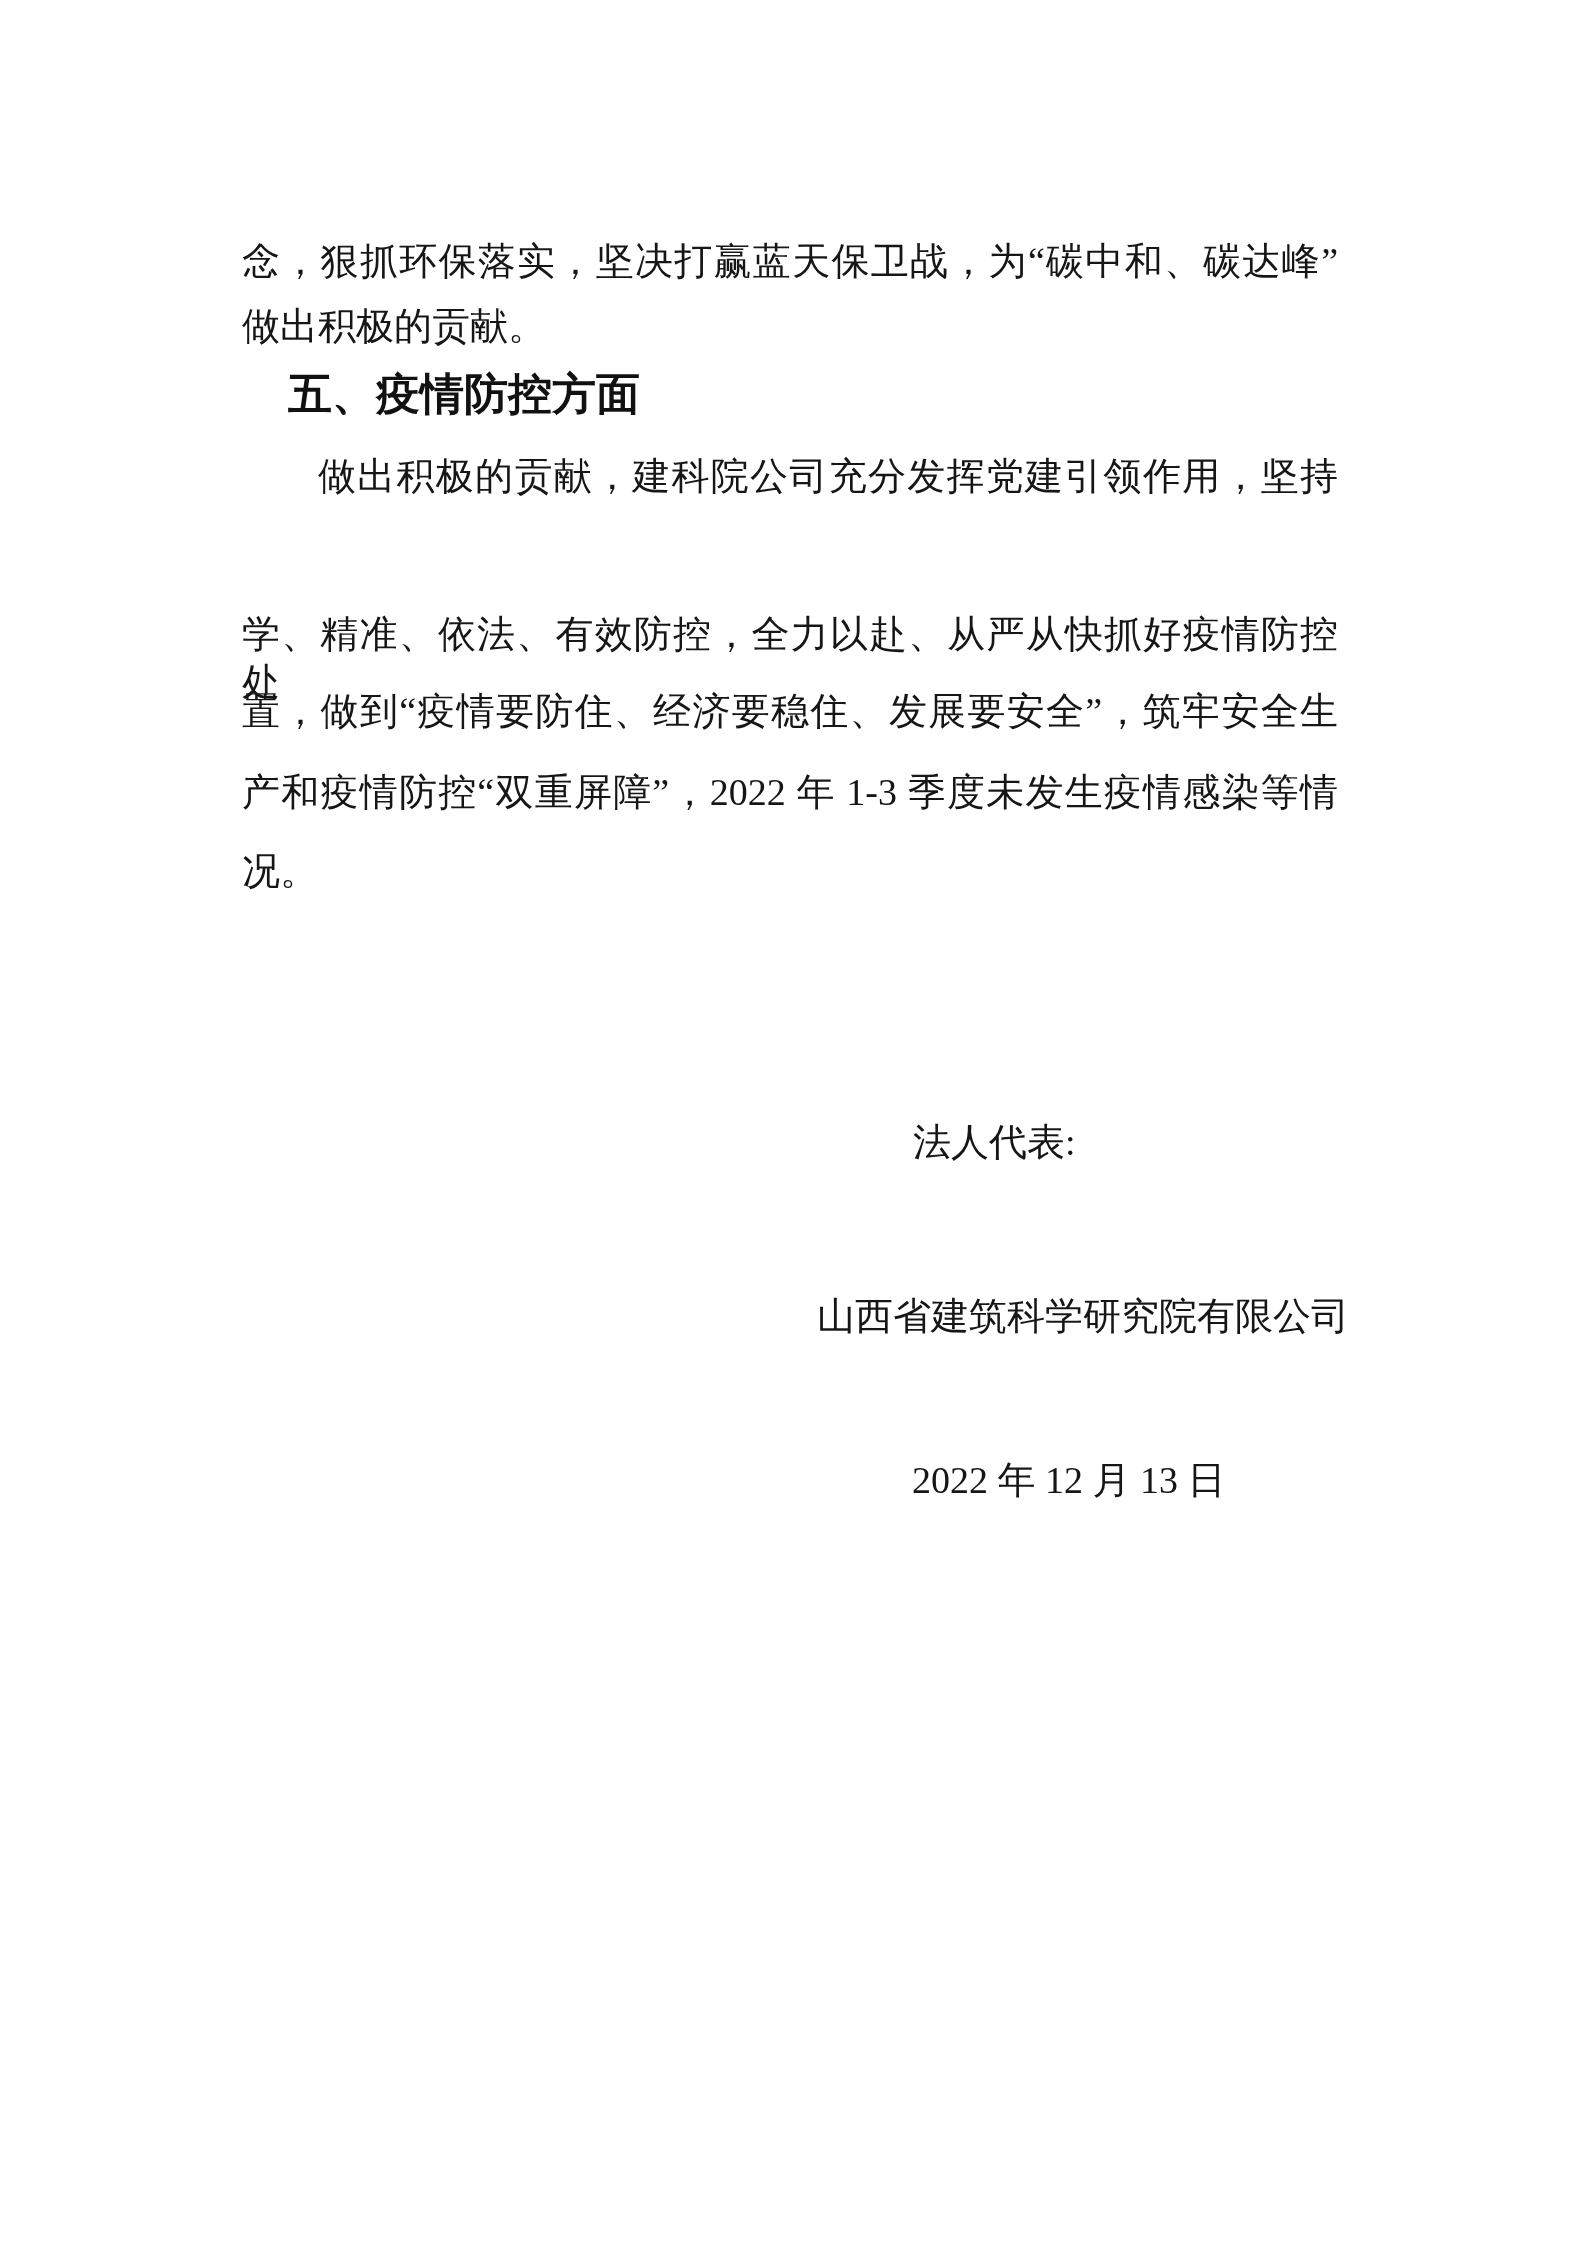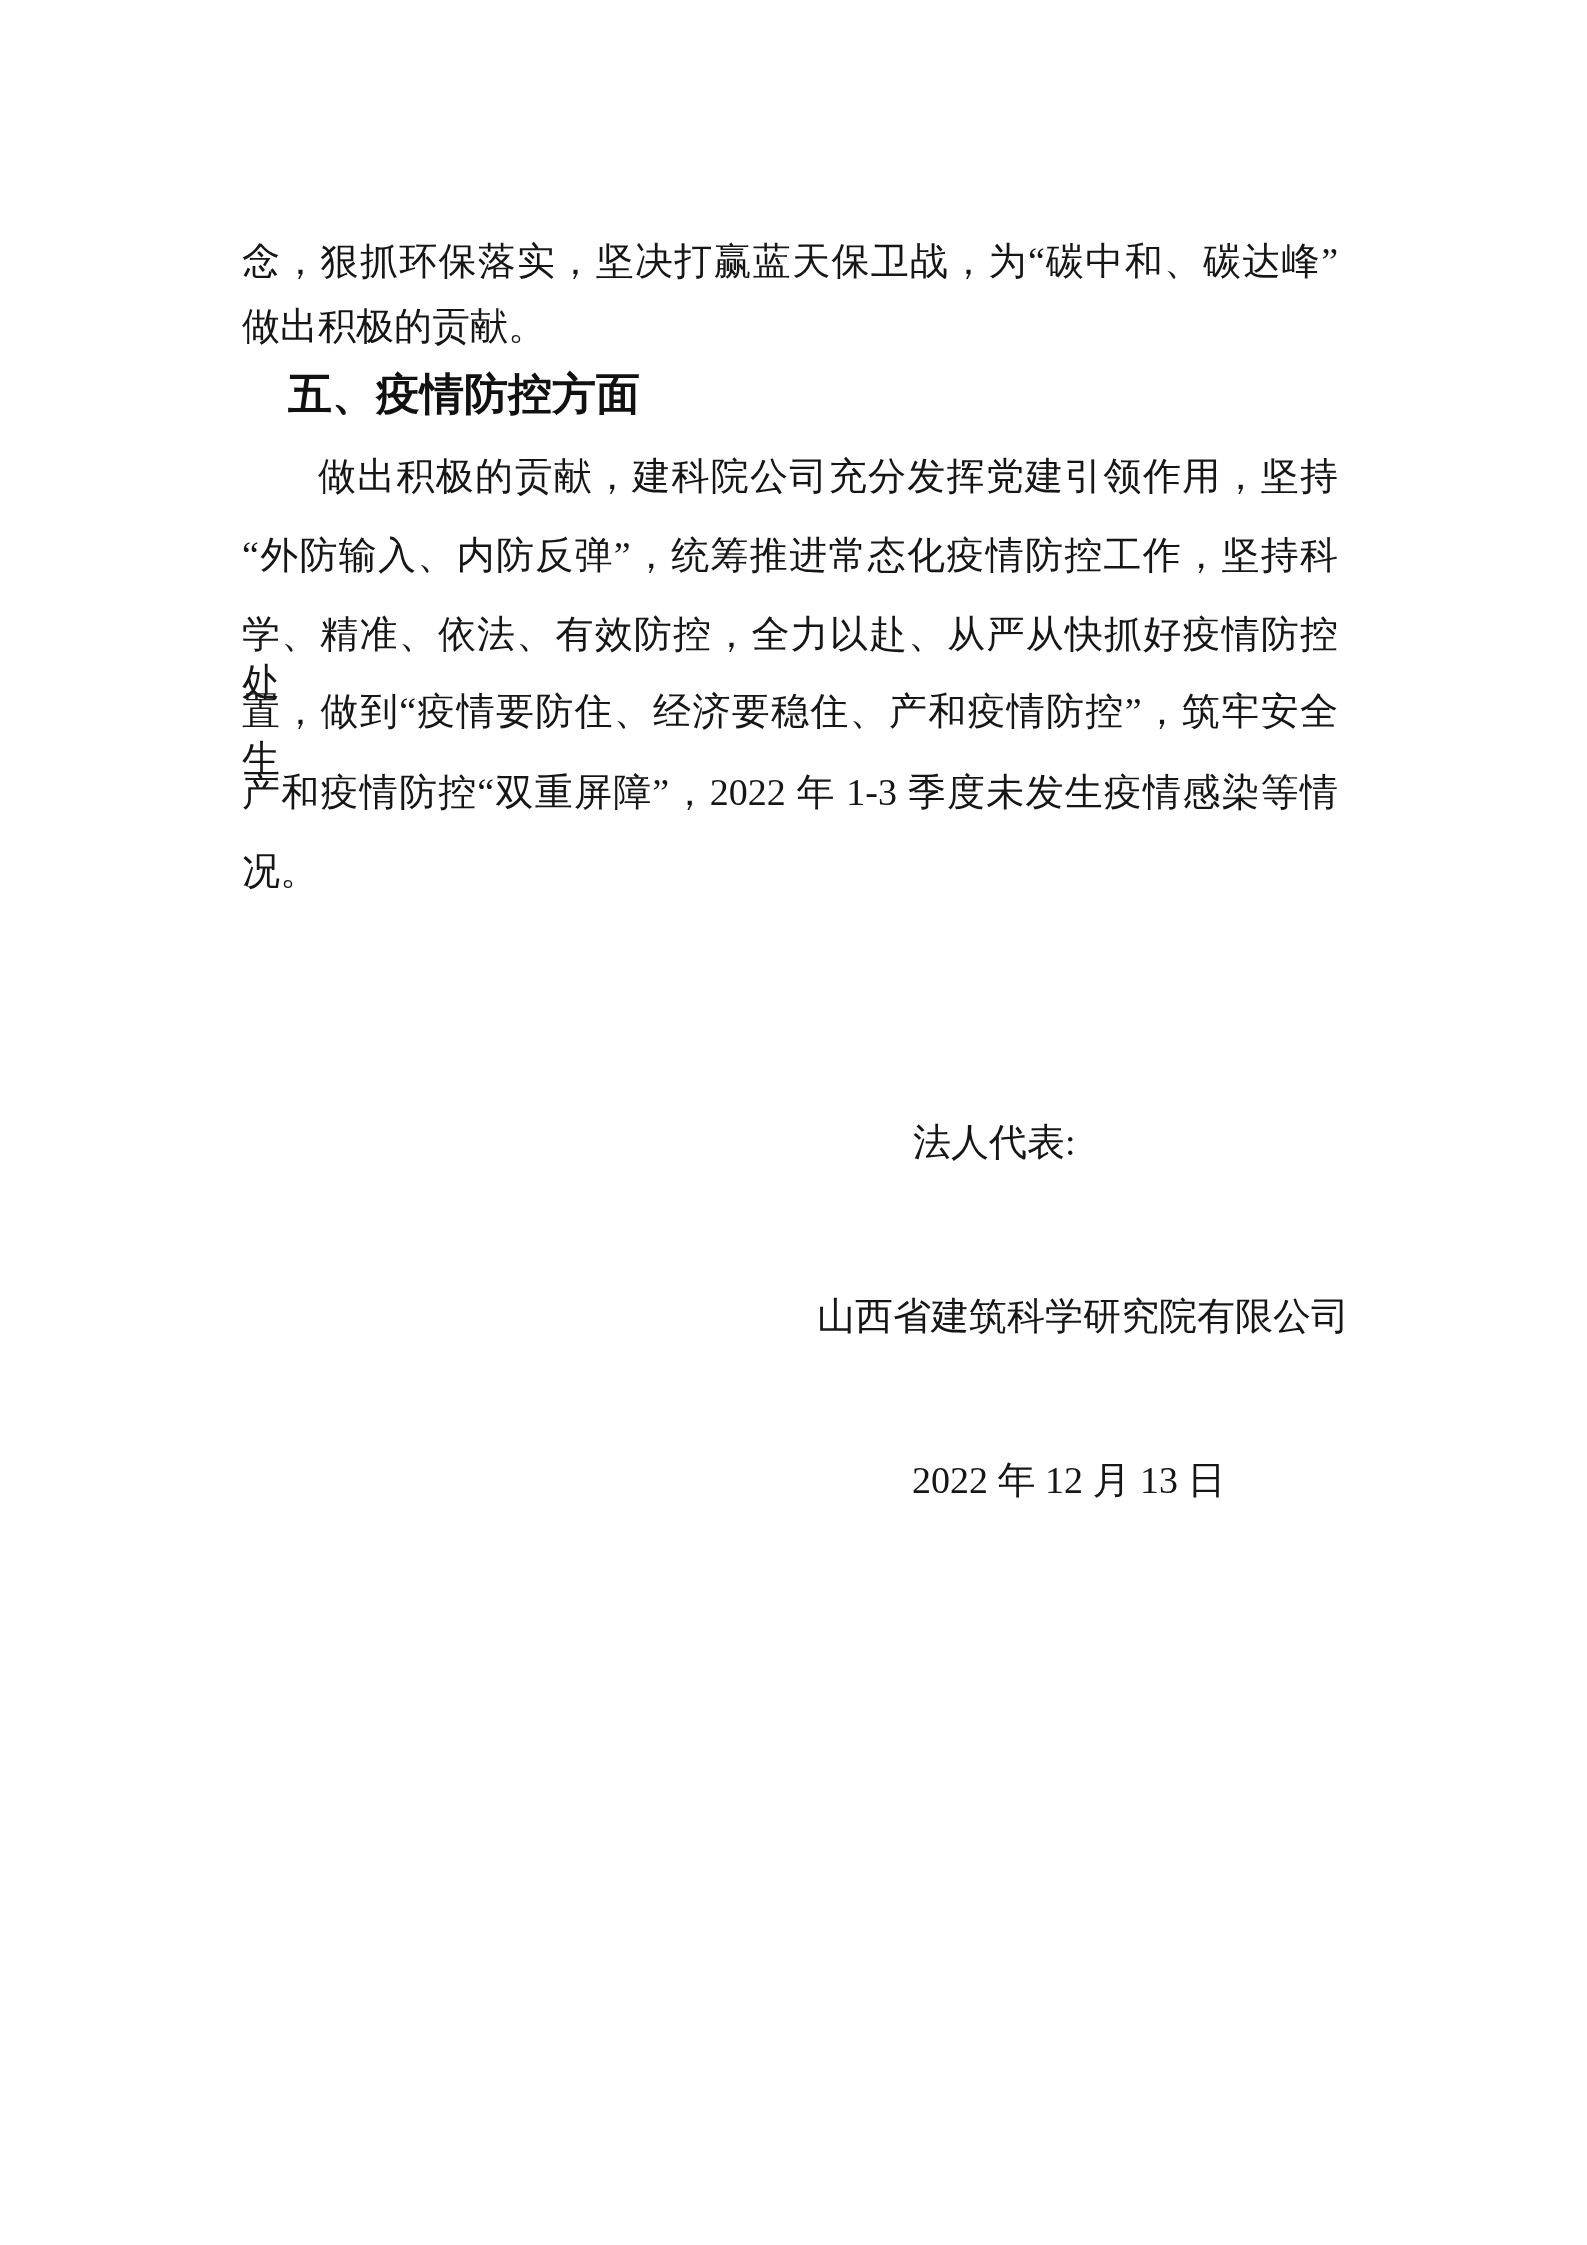--- a/index.html
+++ b/index.html
@@ -59,25 +59,24 @@
 <div class="page">
 
   <div class="line just" style="top:213px">念，狠抓环保落实，坚决打赢蓝天保卫战，为“碳中和、碳达峰”</div>
 
   <div class="line" style="top:278px">做出积极的贡献。</div>
 
   <h2 class="heading">五、疫情防控方面</h2>
 
   <div class="line just indent2" style="top:428px">做出积极的贡献，建科院公司充分发挥党建引领作用，坚持</div>
 
-  <div class="line just" style="top:507px">“外防输入、内防反弹”，统筹推进常态化疫情防控工作，坚持科</div>
 
   <div class="line just" style="top:586px">学、精准、依法、有效防控，全力以赴、从严从快抓好疫情防控处</div>
 
-  <div class="line just" style="top:663px">置，做到“疫情要防住、经济要稳住、产和疫情防控”，筑牢安全生</div>
+  <div class="line just" style="top:663px">置，做到“疫情要防住、经济要稳住、发展要安全”，筑牢安全生</div>
 
   <div class="line just" style="top:744px">产和疫情防控“双重屏障”，2022 年 1-3 季度未发生疫情感染等情</div>
 
   <div class="line" style="top:823px">况。</div>
 
   <div class="sig sig-legal">法人代表:</div>
 
   <div class="sig sig-company">山西省建筑科学研究院有限公司</div>
 
   <div class="sig sig-date">2022 年 12 月 13 日</div>

